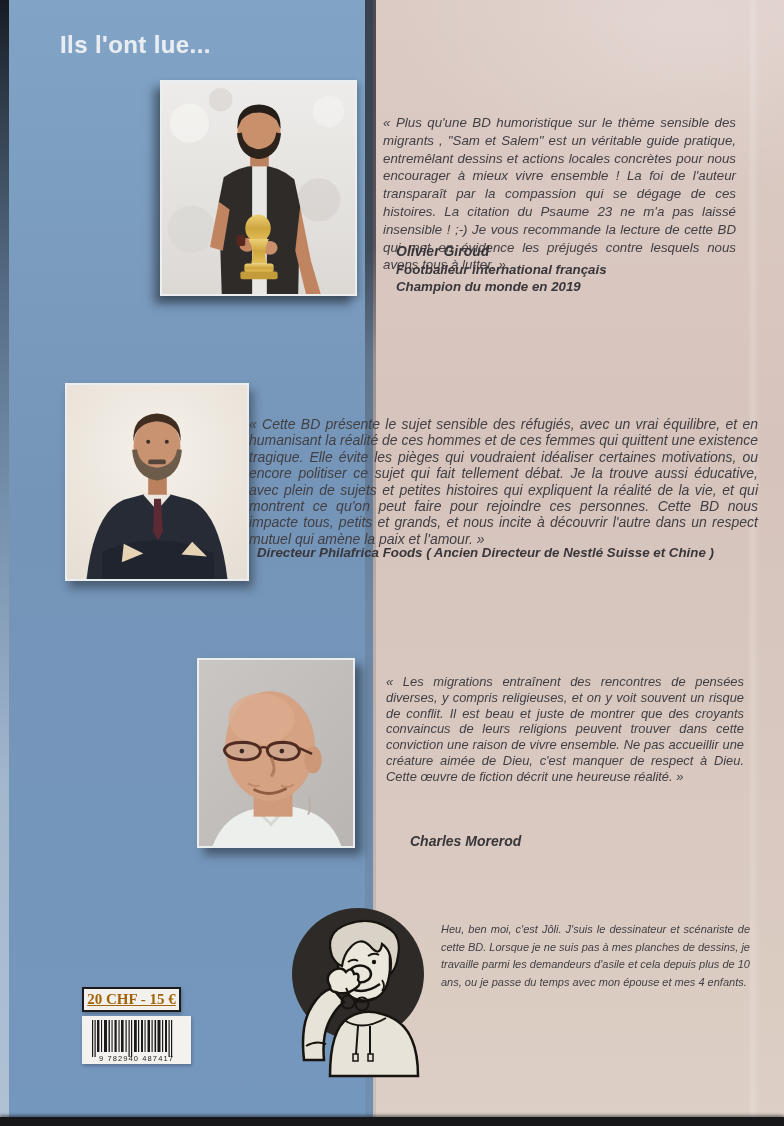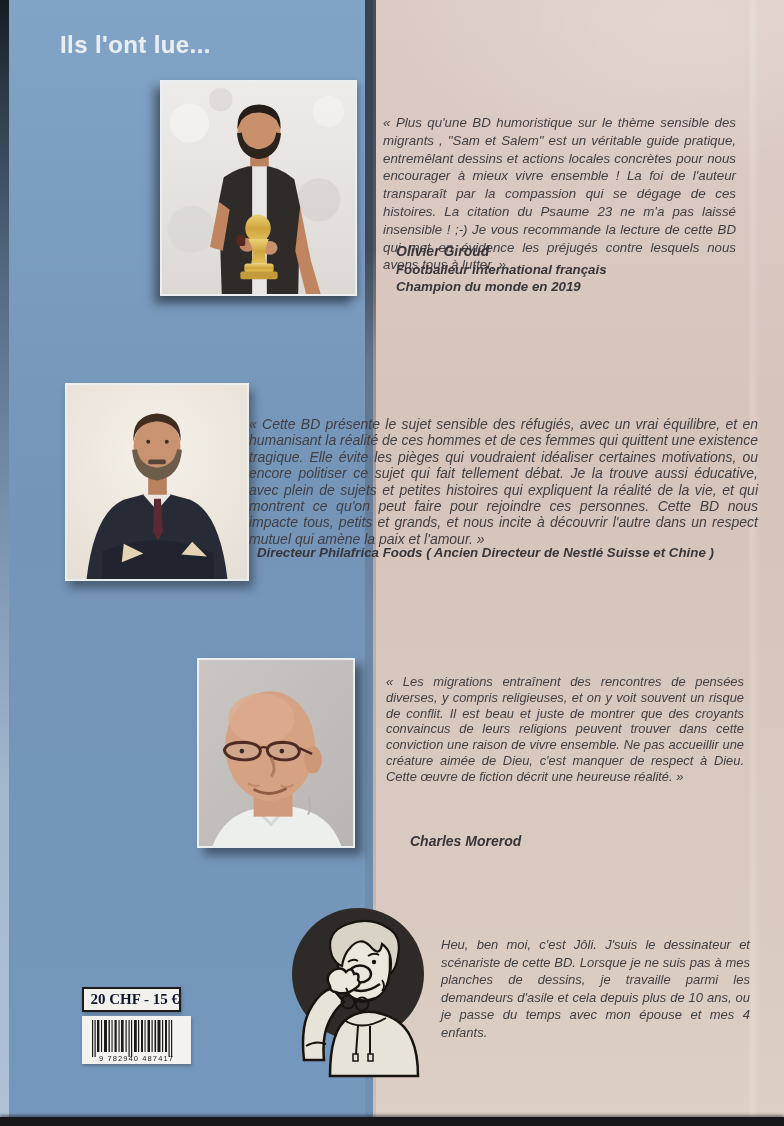--- a/index.html
+++ b/index.html
@@ -49,37 +49,38 @@
   .q2{left:249px;top:376px;width:509px;font-size:14px;line-height:16.4px;}
   .q3{left:386px;top:634px;width:358px;font-size:12.9px;line-height:15.8px;}
   .sig{position:absolute;color:#38363a;font-style:italic;font-weight:bold;}
   .sig .name{font-size:14px;line-height:17.5px;}
   .sig .role{font-size:13.3px;line-height:17.5px;}
   .s1{left:396px;top:243px;}
   .s2{left:257px;top:544px;}
   .s3{left:386px;top:833px;margin-left:24px;}
   .author-note{
     position:absolute;left:441px;top:921px;width:309px;
-    color:#413f43;font-style:italic;font-size:13px;line-height:17.6px;text-align:justify;margin-top:15px;
+    color:#413f43;font-style:italic;font-size:11px;line-height:17.6px;text-align:justify;
   }
   .photo{position:absolute;border:2px solid rgba(248,247,244,0.9);box-sizing:border-box;}
   .photo svg{display:block;}
   .photo-giroud{left:160px;top:80px;width:197px;height:216px;
     box-shadow:-6px 8px 9px rgba(22,25,32,0.5), 3px 3px 6px rgba(22,25,32,0.22);}
   .photo-decorvet{left:65px;top:383px;width:184px;height:198px;
     box-shadow:4px 7px 9px rgba(22,25,32,0.45);}
   .photo-morerod{left:197px;top:658px;width:158px;height:190px;
     box-shadow:7px 7px 9px rgba(22,25,32,0.5);}
   .joli{position:absolute;left:286px;top:906px;width:150px;height:172px;}
   .price-tag{
     position:absolute;left:82px;top:987px;width:99px;height:25px;
     background:#f3f1ed;border:2px solid #1b1b1b;box-sizing:border-box;
-    display:flex;align-items:center;justify-content:flex-end;
-    font-family:"Liberation Serif",serif;font-weight:bold;font-size:15px;color:#0f172a;
+    display:flex;align-items:center;justify-content:center;
+    font-family:"Liberation Serif",serif;font-weight:bold;font-size:15px;color:#a16207;
     box-shadow:1px 2px 3px rgba(30,30,40,0.3);
+    text-decoration:underline;
   }
   .barcode{
     position:absolute;left:82px;top:1016px;width:109px;height:48px;background:#f4f2ee;
     box-shadow:1px 2px 3px rgba(30,30,40,0.3);
   }
   .barcode svg{display:block;}
   .barcode .digits{
     position:absolute;left:0;bottom:1px;width:100%;text-align:center;
     font-size:7.5px;letter-spacing:1.1px;color:#222;font-family:"Liberation Sans",sans-serif;
   }

